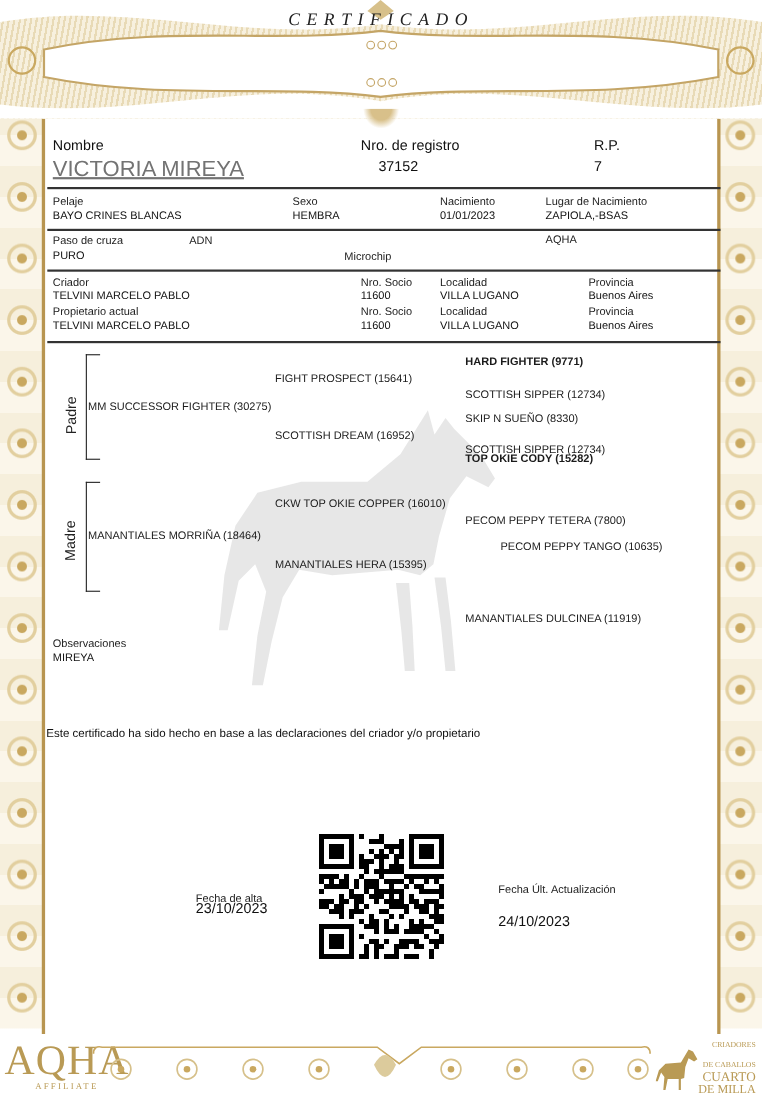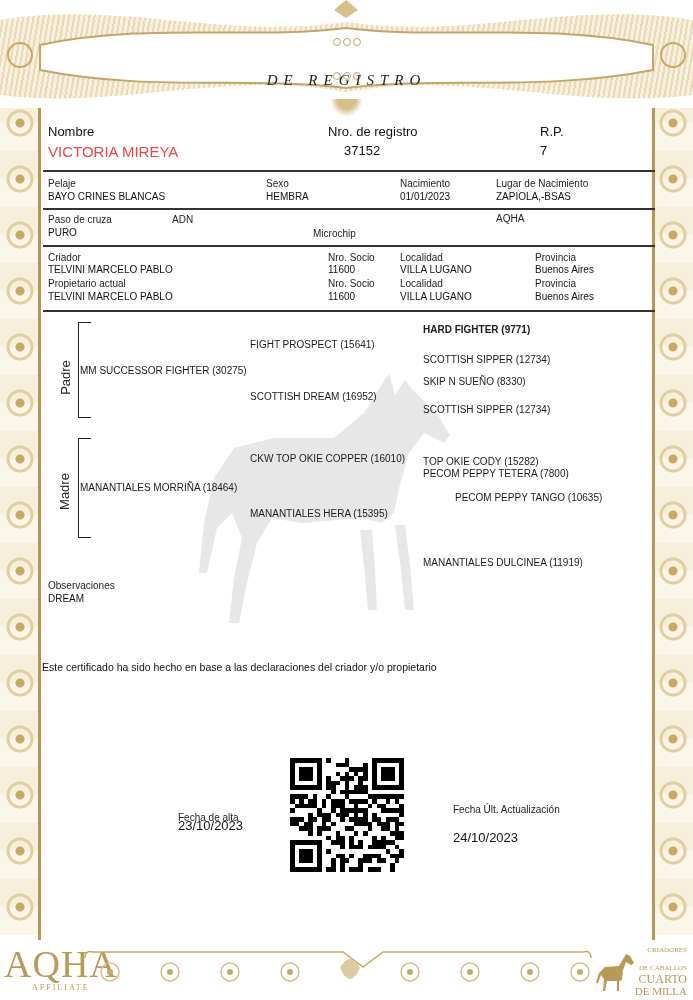--- a/index.html
+++ b/index.html
@@ -23,21 +23,21 @@
   .cert-top{position:absolute;left:0;width:693px;top:10px;text-align:center;font-family:"Liberation Serif",serif;font-style:italic;font-size:16px;letter-spacing:6px;color:#222;}
   .cert-title{position:absolute;left:0;width:693px;top:42px;text-align:center;font-family:"Liberation Serif",serif;font-size:27px;color:#141414;letter-spacing:0.2px;}
   .cert-bottom{position:absolute;left:0;width:693px;top:72px;text-align:center;font-family:"Liberation Serif",serif;font-style:italic;font-size:15px;letter-spacing:6px;color:#222;}
   .flourish{position:absolute;left:332px;width:30px;height:8px;}
   .flourish span{display:inline-block;width:6px;height:6px;border-radius:50%;border:1px solid #c4a566;margin:0 1px;}
   .medal{position:absolute;left:330px;top:99px;width:33px;height:18px;background:radial-gradient(ellipse at 50% 0,#d8c08a 0 40%,transparent 70%);}
 
   .lbl{position:absolute;font-size:10px;color:#222;white-space:nowrap;}
   .val{position:absolute;font-size:10px;color:#111;white-space:nowrap;}
   .big-lbl{position:absolute;font-size:13px;color:#111;white-space:nowrap;}
-  .big-val{position:absolute;font-size:15px;color:#ef4444;white-space:nowrap;}
+  .big-val{position:absolute;font-size:20px;color:#737373;white-space:nowrap;text-decoration:underline;}
   .hr{position:absolute;left:43px;width:612px;height:2px;background:#333;}
 
   .ped{position:absolute;font-size:10px;color:#1a1a1a;white-space:nowrap;}
   .bracket{position:absolute;border:1.5px solid #222;border-right:none;width:12px;}
   .vlabel{position:absolute;font-size:13px;color:#222;transform:rotate(-90deg);transform-origin:center;white-space:nowrap;}
   .horse{position:absolute;left:195px;top:365px;width:300px;height:260px;opacity:0.55;}
 
   .footer-logo-left{position:absolute;left:4px;top:942px;font-family:"Liberation Serif",serif;font-size:38px;color:#b99a55;letter-spacing:1px;}
   .footer-logo-left-sub{position:absolute;left:32px;top:983px;font-family:"Liberation Serif",serif;font-size:8px;letter-spacing:2px;color:#b99a55;}
   .footer-band{position:absolute;left:80px;top:948px;width:520px;height:40px;}
@@ -54,23 +54,23 @@
 
 <div class="banner">
   <svg class="banner-arc" viewBox="0 0 693 108">
     <path d="M0,20 C120,0 220,40 346,22 C470,40 570,0 693,20 L693,0 L0,0 Z" fill="#ffffff"></path>
     <path d="M0,95 C120,110 220,70 346,92 C470,70 570,110 693,95 L693,108 L0,108 Z" fill="#ffffff"></path>
     <path d="M40,45 C150,22 250,40 346,28 C440,40 540,22 653,45 L653,70 C540,92 440,76 346,88 C250,76 150,92 40,70 Z" fill="#ffffff" stroke="#c4a566" stroke-width="2"></path>
     <path d="M346,0 l-12,10 l12,8 l12,-8 z" fill="#d7c08a"></path>
     <circle cx="20" cy="55" r="12" fill="none" stroke="#c9a860" stroke-width="2"></circle>
     <circle cx="673" cy="55" r="12" fill="none" stroke="#c9a860" stroke-width="2"></circle>
   </svg>
+  <div class="cert-top">CERTIFICADO</div>
   <div class="flourish" style="top:32px;"><span></span><span></span><span></span></div>
   <div class="flourish" style="top:66px;"><span></span><span></span><span></span></div>
-  <div class="cert-bottom">DE REGISTRO</div>
 </div>
 <div class="medal"></div>
 
 <div class="big-lbl" style="left:48px;top:124px;">Nombre</div>
 <div class="big-val" style="left:48px;top:143px;">VICTORIA MIREYA</div>
 <div class="big-lbl" style="left:328px;top:124px;">Nro. de registro</div>
 <div class="big-lbl" style="left:344px;top:143px;">37152</div>
 <div class="big-lbl" style="left:540px;top:124px;">R.P.</div>
 <div class="big-lbl" style="left:540px;top:143px;">7</div>
 
@@ -133,27 +133,27 @@
 
 <div class="ped" style="left:250px;top:339px;">FIGHT PROSPECT (15641)</div>
 <div class="ped" style="left:250px;top:391px;">SCOTTISH DREAM (16952)</div>
 <div class="ped" style="left:250px;top:453px;">CKW TOP OKIE COPPER (16010)</div>
 <div class="ped" style="left:250px;top:508px;">MANANTIALES HERA (15395)</div>
 
 <div class="ped" style="left:423px;top:324px;font-weight:bold;">HARD FIGHTER (9771)</div>
 <div class="ped" style="left:423px;top:354px;">SCOTTISH SIPPER (12734)</div>
 <div class="ped" style="left:423px;top:376px;">SKIP N SUEÑO (8330)</div>
 <div class="ped" style="left:423px;top:404px;">SCOTTISH SIPPER (12734)</div>
-<div class="ped" style="left:423px;top:456px;">TOP OKIE CODY (15282)</div>
+<div class="ped" style="left:423px;top:412px;font-weight:bold;">TOP OKIE CODY (15282)</div>
 <div class="ped" style="left:423px;top:468px;">PECOM PEPPY TETERA (7800)</div>
 <div class="ped" style="left:423px;top:492px;margin-left:32px;">PECOM PEPPY TANGO (10635)</div>
 <div class="ped" style="left:423px;top:522px;margin-top:35px;">MANANTIALES DULCINEA (11919)</div>
 
 <div class="lbl" style="left:48px;top:580px;">Observaciones</div>
-<div class="val" style="left:48px;top:593px;">DREAM</div>
+<div class="val" style="left:48px;top:593px;">MIREYA</div>
 
 <div class="val" style="left:42px;top:661px;font-size:10.5px;">Este certificado ha sido hecho en base a las declaraciones del criador y/o propietario</div>
 
 <div class="lbl" style="left:178px;top:768px;margin-top:44px;">Fecha de alta</div>
 <div class="big-lbl" style="left:178px;top:818px;">23/10/2023</div>
 <div class="lbl" style="left:453px;top:804px;">Fecha Últ. Actualización</div>
 <div class="big-lbl" style="left:453px;top:818px;margin-top:12px;">24/10/2023</div>
 
 <svg class="qr" id="qr" viewBox="0 0 25 25" shape-rendering="crispEdges">
     <rect x="0" y="0" width="25" height="25" fill="#fff"></rect>

